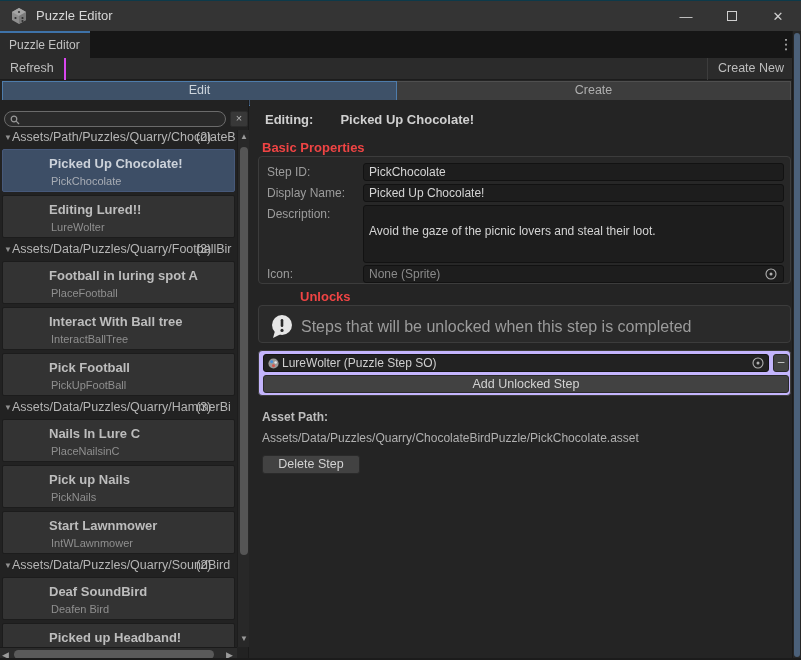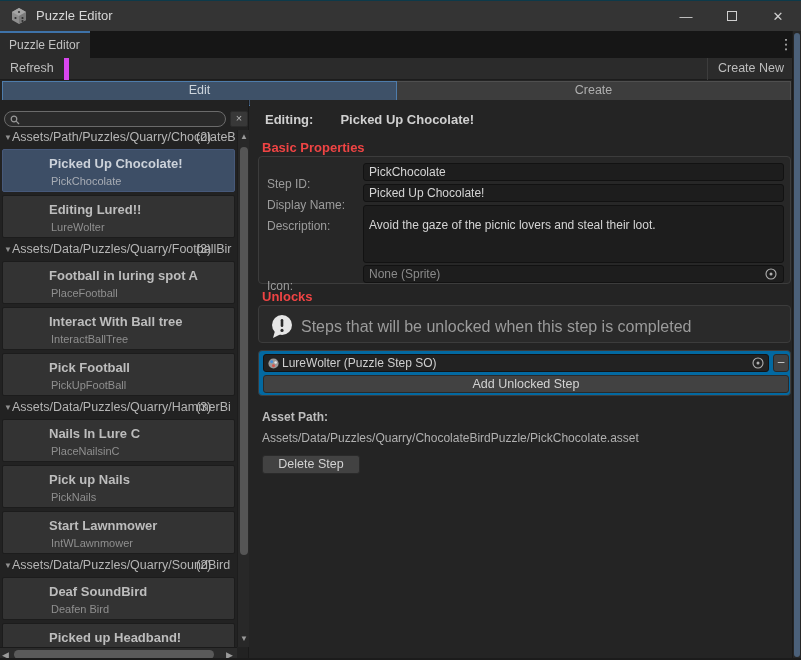--- a/index.html
+++ b/index.html
@@ -21,21 +21,21 @@
 
   
   .tabbar{position:absolute;left:0;top:30px;width:801px;height:27px;background:#161616;}
   .doc-tab{position:absolute;left:0;top:0;width:90px;height:27px;background:#2b2b2b;border-top:2px solid #3e72a8;}
   .doc-tab span{display:block;padding:5px 0 0 9px;font-size:12px;color:#c2c2c2;}
   .kebab{position:absolute;right:8px;top:5px;color:#c8c8c8;font-size:14px;letter-spacing:0;}
 
   
   .toolbar{position:absolute;left:0;top:57px;width:801px;height:22px;background:#2b2b2b;border-bottom:1px solid #1c1c1c;}
   .tb-btn{position:absolute;top:0;height:22px;line-height:21px;font-size:12.5px;color:#bdbdbd;padding:0 10px;}
-  .tb-refresh{left:0;border-right:5px solid #d946ef;}
+  .tb-refresh{left:0;border-right:2px solid #d946ef;}
   .tb-create{right:7px;border-left:1px solid #3d3d3d;}
 
   
   .mode-tabs{position:absolute;left:2px;top:80px;width:789px;height:19px;display:flex;}
   .mode-tab{flex:1;height:25px;line-height:17px;text-align:center;font-size:12.5px;}
   .mode-edit{background:#3e5168;border:1px solid #4e7cab;color:#ccd4dc;}
   .mode-debug{background:#3d3d3d;border:1px solid #4f4f4f;border-left:none;color:#aeaeae;}
 
   
   .left-panel{position:absolute;left:0;top:99px;width:249px;height:561px;background:#222;border-right:1px solid #1a1a1a;}
@@ -71,33 +71,33 @@
   .hscroll .thumb{position:absolute;left:14px;top:2px;width:200px;height:9px;background:#5a5a5a;border-radius:5px;}
 
   
   .right-panel{position:absolute;left:250px;top:99px;width:542px;height:561px;background:#242424;}
   .editing-row{position:absolute;left:15px;top:12px;font-size:13px;font-weight:bold;color:#d0d0d0;}
   .editing-row .val{margin-left:27px;}
   .sec-title{position:absolute;left:12px;font-size:13px;font-weight:bold;color:#ef4444;}
   .bp-title{top:40px;}
   .bp-box{position:absolute;left:8px;top:56px;width:533px;height:128px;border:1px solid #3c3c3c;border-radius:4px;background:#272727;}
   .frow{position:absolute;left:8px;width:517px;height:18px;}
-  .frow .flabel{position:absolute;left:0;top:14px;font-size:12px;color:#9c9c9c;}
+  .frow .flabel{position:absolute;left:0;top:2px;font-size:12px;color:#9c9c9c;}
   .ffield{position:absolute;left:96px;top:0;width:421px;height:18px;background:#1d1d1d;border:1px solid #121212;border-radius:3px;color:#d4d4d4;font-size:12px;padding:0 5px;font-family:"Liberation Sans",sans-serif;outline:none;}
-  textarea.ffield{height:58px;resize:none;padding-top:12px;line-height:15px;}
+  textarea.ffield{height:58px;resize:none;padding-top:18px;line-height:15px;}
   .objfield{display:flex;align-items:center;gap:3px;}
   .objfield .obj-ghost{color:#8a8a8a;font-size:12px;flex:1;}
   .picker{width:14px;height:14px;flex:none;}
 
-  .unlocks-title{top:189px;}
+  .unlocks-title{top:189px;margin-left:38px;}
   .helpbox{position:absolute;left:8px;top:205px;width:533px;height:38px;border:1px solid #3c3c3c;border-radius:4px;background:#2a2a2a;}
   .helpbox svg{position:absolute;left:10px;top:7px;}
   .helpbox .help-text{position:absolute;left:42px;top:12px;font-size:16px;color:#9b9b9b;}
 
-  .unlock-box{position:absolute;left:8px;top:250px;width:533px;height:46px;border:1px solid #3c3c3c;border-radius:4px;background:#0369a1;}
+  .unlock-box{position:absolute;left:8px;top:250px;width:533px;height:46px;border:1px solid #3c3c3c;border-radius:4px;background:#c4b5fd;}
   .unlock-row{position:absolute;left:4px;top:3px;width:506px;height:18px;background:#222;border:1px solid #141414;border-radius:3px;display:flex;align-items:center;padding:0 3px;gap:2px;}
   .unlock-row .obj-label{flex:1;color:#cfcfcf;font-size:12px;}
   .minus-btn{position:absolute;left:514px;top:3px;width:16px;height:18px;background:#424242;border:1px solid #2a2a2a;border-radius:3px;color:#cfcfcf;font-size:12px;line-height:15px;text-align:center;}
   .add-btn{position:absolute;left:4px;top:24px;width:526px;height:18px;background:#424242;border:1px solid #2a2a2a;border-radius:3px;color:#d2d2d2;font-size:12.5px;line-height:16px;text-align:center;}
 
   .assetpath-label{position:absolute;left:12px;top:310px;font-size:12px;font-weight:bold;color:#bdbdbd;}
   .assetpath{position:absolute;left:12px;top:331px;font-size:12px;color:#b0b0b0;}
   .delete-btn{position:absolute;left:12px;top:355px;width:98px;height:19px;background:#424242;border:1px solid #2a2a2a;border-radius:3px;color:#d2d2d2;font-size:12.5px;line-height:17px;text-align:center;}
 
   

